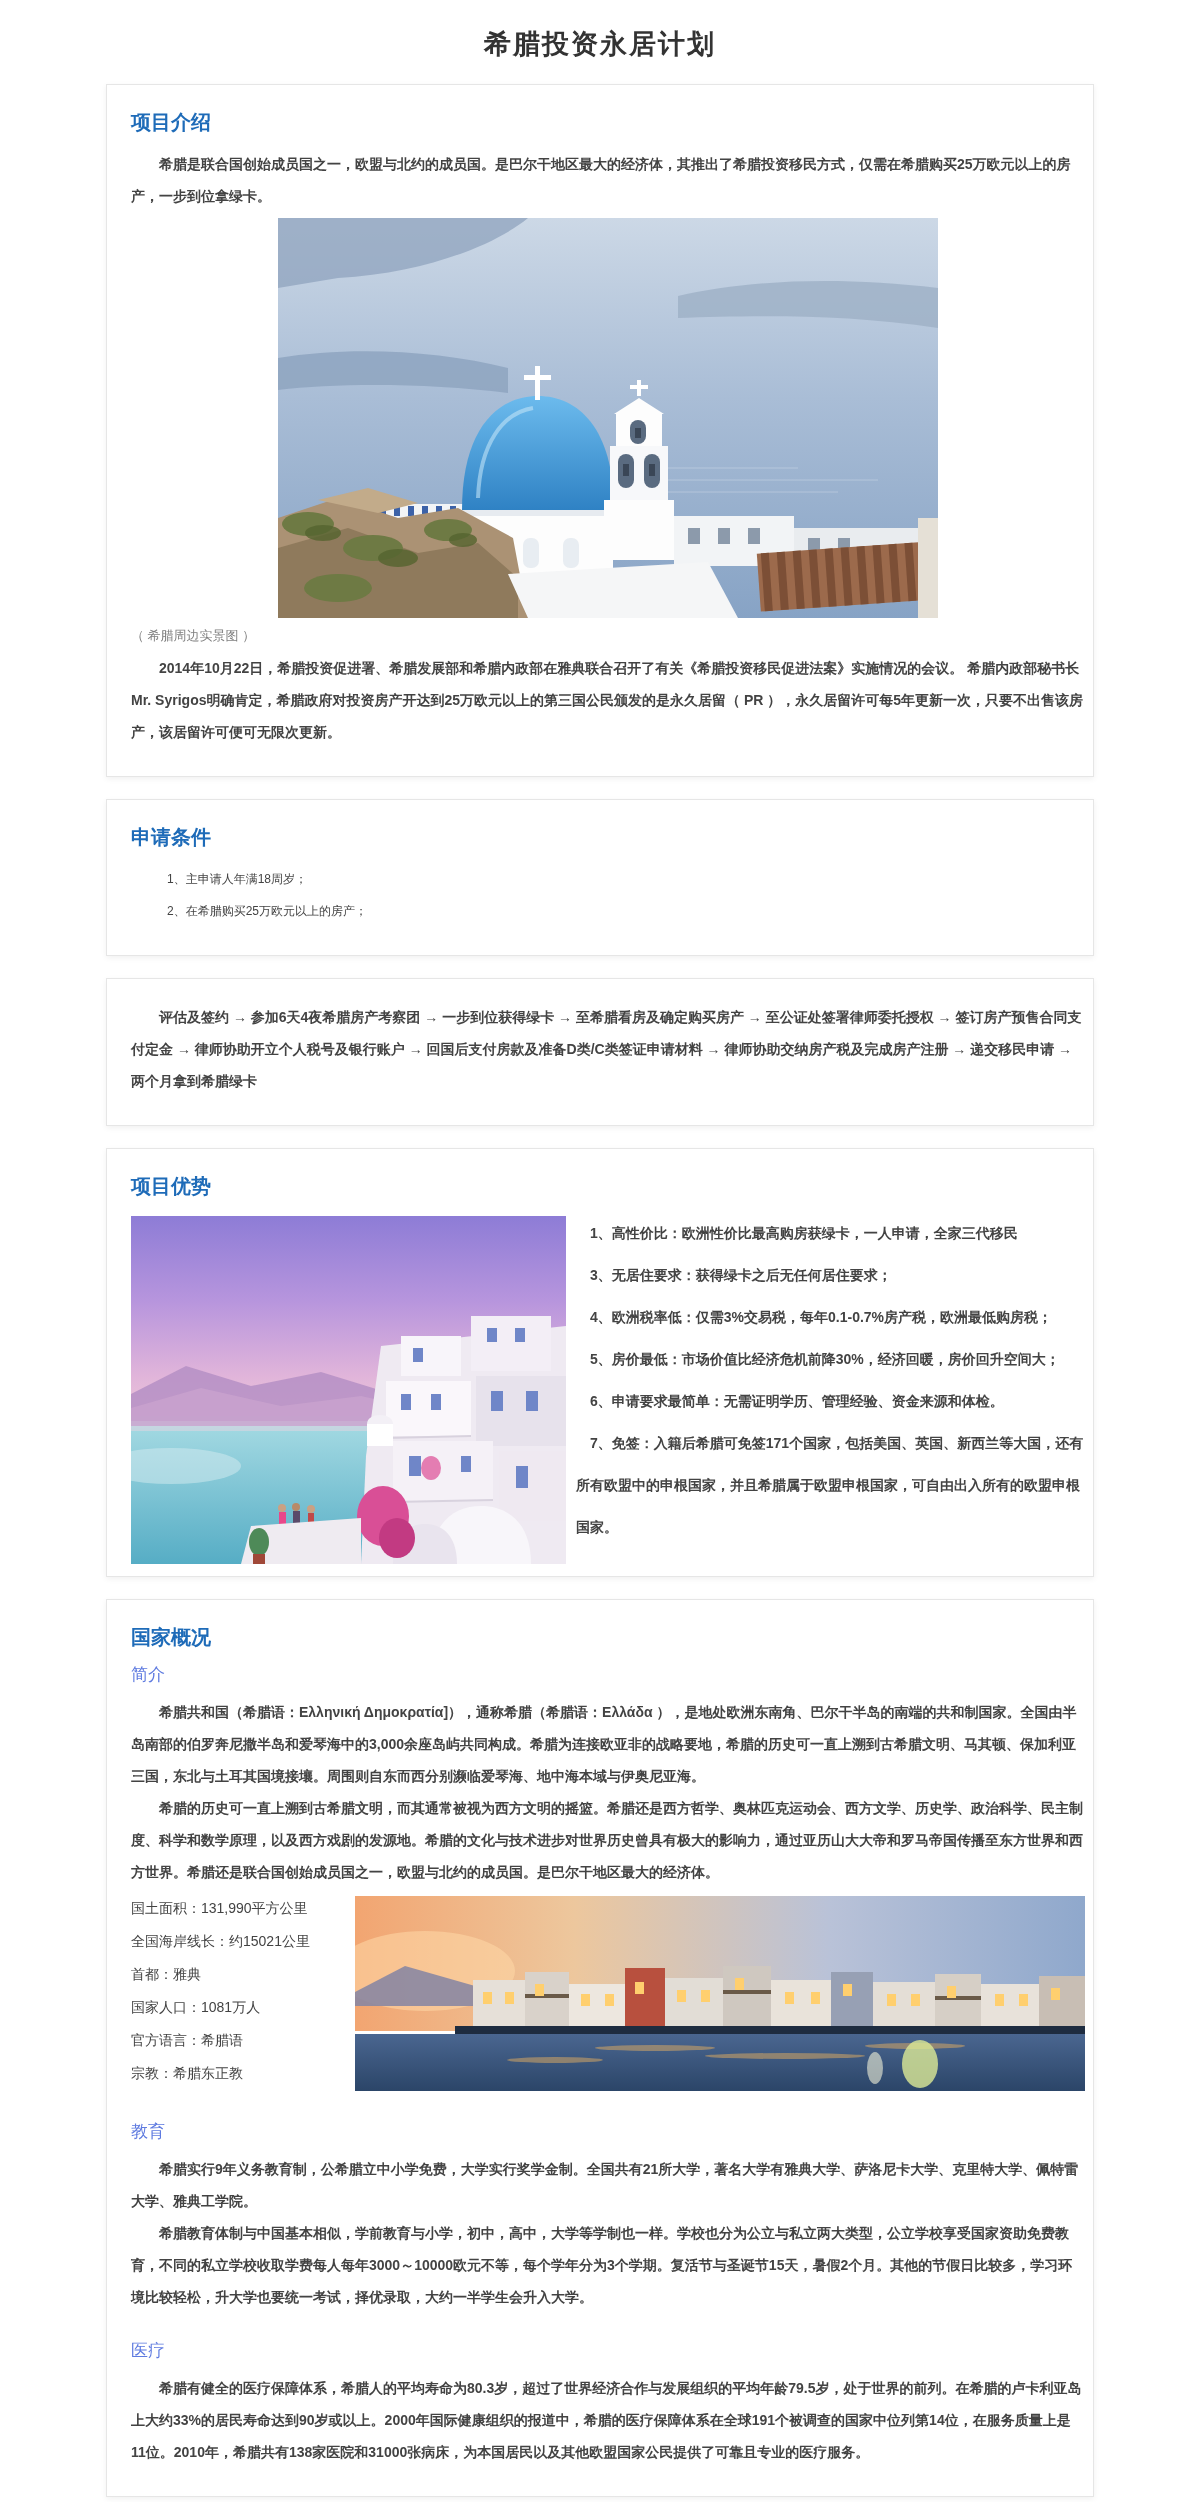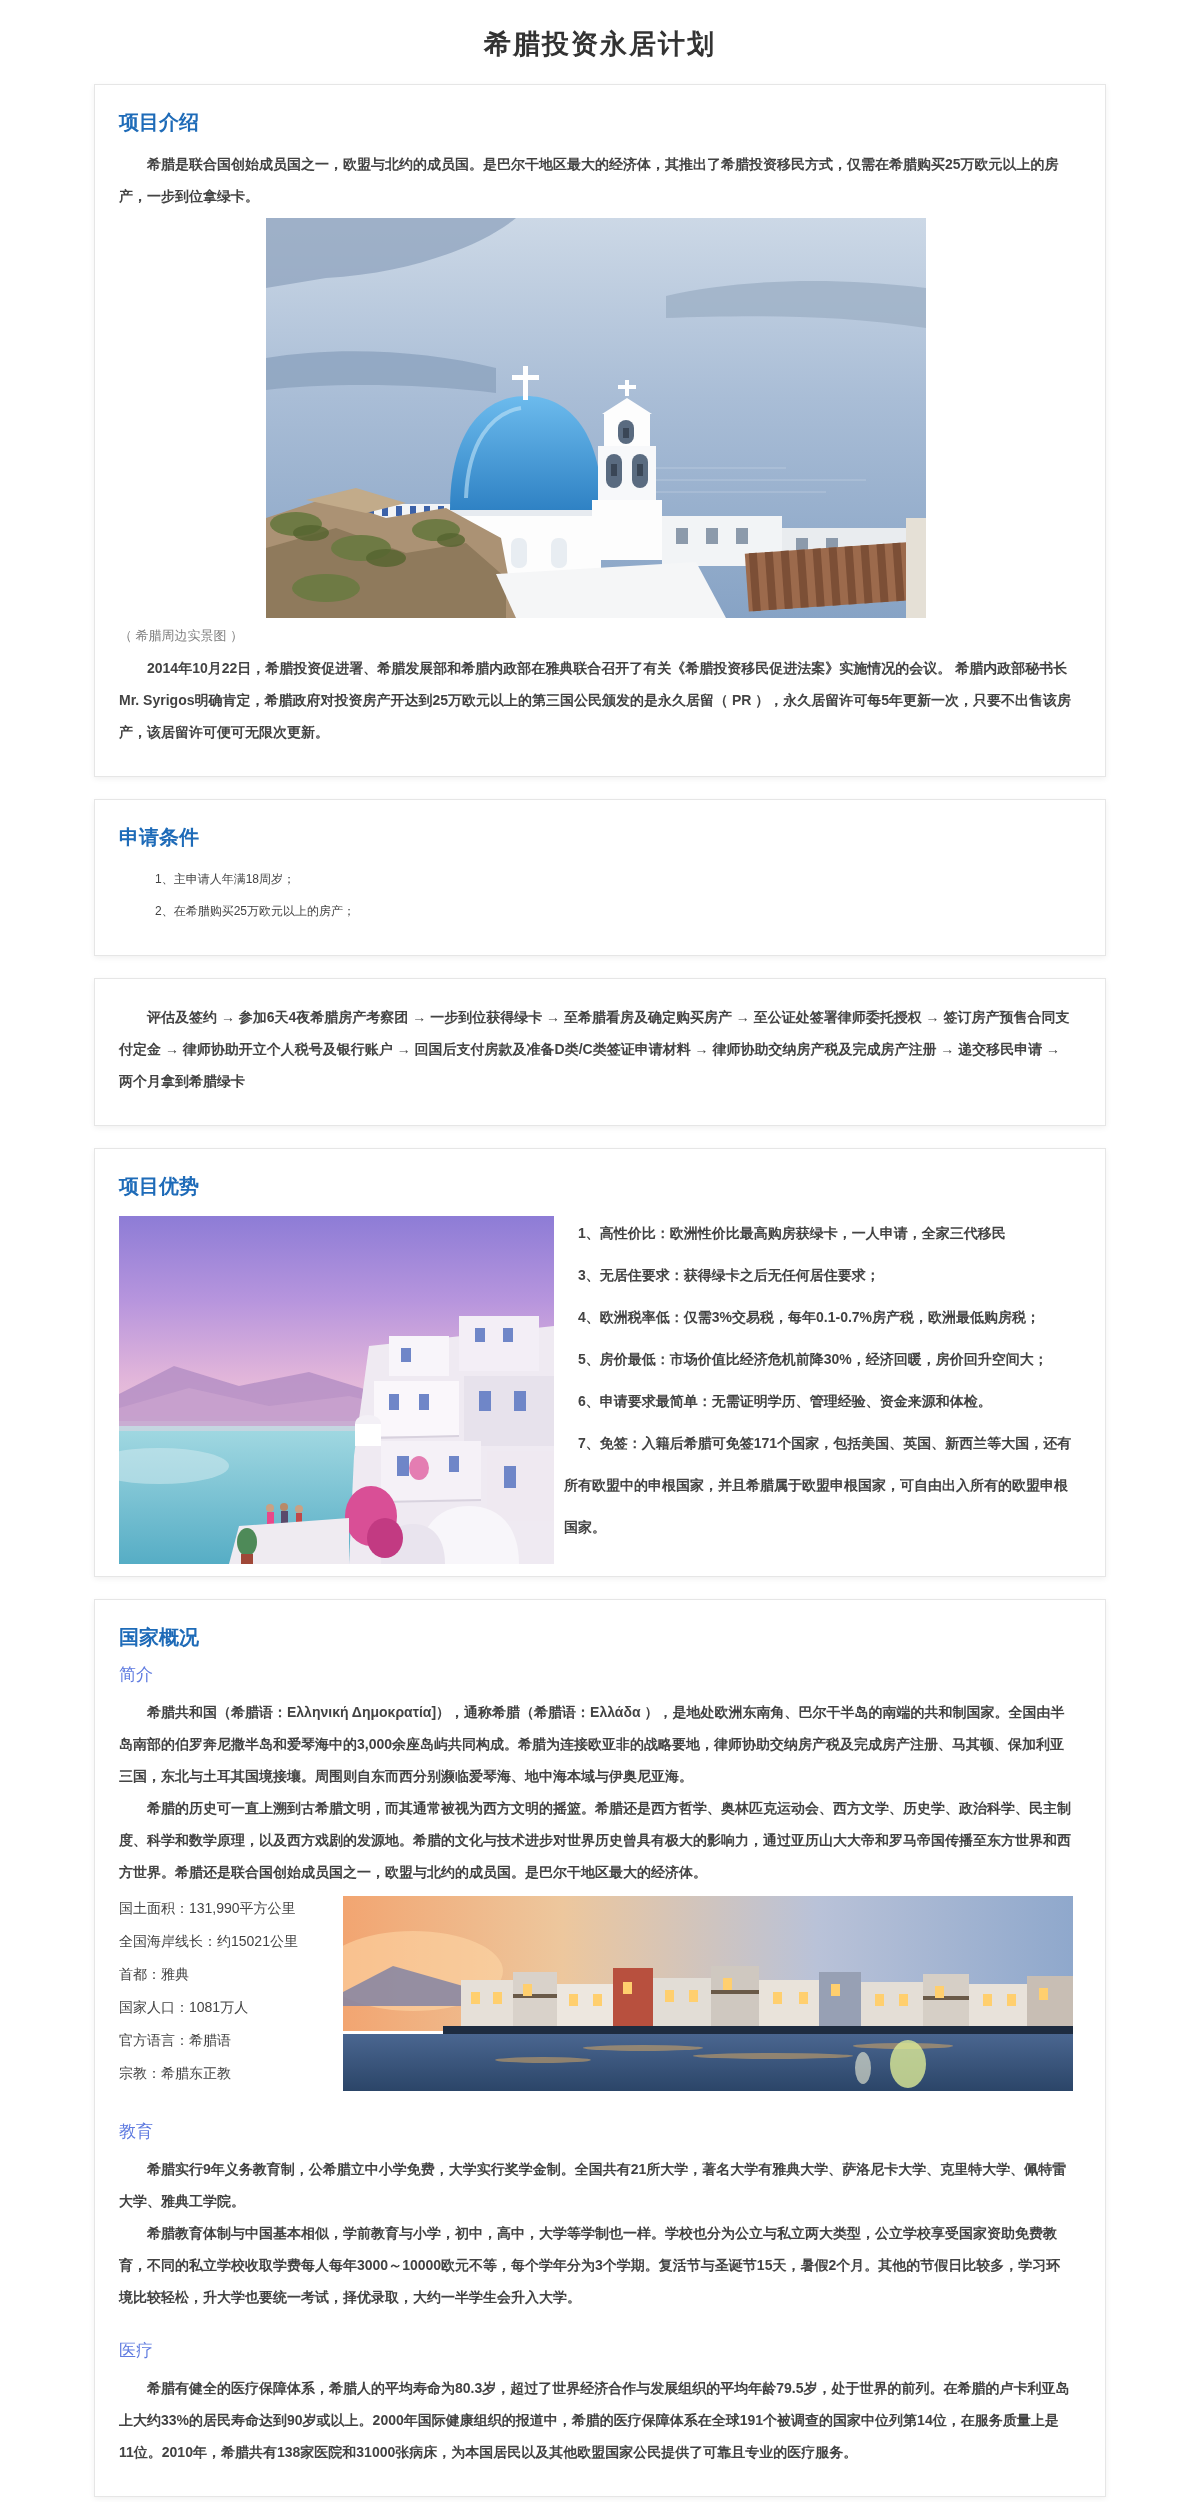--- a/index.html
+++ b/index.html
@@ -17,21 +17,21 @@
     color:#333333;
     letter-spacing:2px;
     margin:26px 0 22px 0;
   }
   .card {
     width:954px;
     margin:0 auto 22px auto;
     background:#ffffff;
     border:1px solid #e6e6e6;
     box-shadow:0 2px 6px rgba(0,0,0,0.06);
-    padding:22px 32px 28px 24px;
+    padding:22px 8px 28px 24px;
   }
   .card h2 {
     font-size:20px;
     font-weight:600;
     color:#1e6bb8;
     margin:2px 0 12px 0;
   }
   .card p {
     font-size:14px;
     line-height:32px;
@@ -282,21 +282,21 @@
     <p>4、欧洲税率低：仅需3%交易税，每年0.1-0.7%房产税，欧洲最低购房税；</p>
     <p>5、房价最低：市场价值比经济危机前降30%，经济回暖，房价回升空间大；</p>
     <p>6、申请要求最简单：无需证明学历、管理经验、资金来源和体检。</p>
     <p>7、免签：入籍后希腊可免签171个国家，包括美国、英国、新西兰等大国，还有所有欧盟中的申根国家，并且希腊属于欧盟申根国家，可自由出入所有的欧盟申根国家。</p>
   </div>
 </div>
 
 <div class="card">
   <h2>国家概况</h2>
   <h3 class="sub-heading">简介</h3>
-  <p>希腊共和国（希腊语：Ελληνική Δημοκρατία]），通称希腊（希腊语：Ελλάδα ），是地处欧洲东南角、巴尔干半岛的南端的共和制国家。全国由半岛南部的伯罗奔尼撒半岛和爱琴海中的3,000余座岛屿共同构成。希腊为连接欧亚非的战略要地，律师协助交纳房产税及完成房产注册、马其顿、保加利亚三国，东北与土耳其国境接壤。周围则自东而西分别濒临爱琴海、地中海本域与伊奥尼亚海。</p>
+  <p>希腊共和国（希腊语：Ελληνική Δημοκρατία]），通称希腊（希腊语：Ελλάδα ），是地处欧洲东南角、巴尔干半岛的南端的共和制国家。全国由半岛南部的伯罗奔尼撒半岛和爱琴海中的3,000余座岛屿共同构成。希腊为连接欧亚非的战略要地，希腊的历史可一直上溯到古希腊文明、马其顿、保加利亚三国，东北与土耳其国境接壤。周围则自东而西分别濒临爱琴海、地中海本域与伊奥尼亚海。</p>
   <p>希腊的历史可一直上溯到古希腊文明，而其通常被视为西方文明的摇篮。希腊还是西方哲学、奥林匹克运动会、西方文学、历史学、政治科学、民主制度、科学和数学原理，以及西方戏剧的发源地。希腊的文化与技术进步对世界历史曾具有极大的影响力，通过亚历山大大帝和罗马帝国传播至东方世界和西方世界。希腊还是联合国创始成员国之一，欧盟与北约的成员国。是巴尔干地区最大的经济体。</p>
 
   <div class="facts">
     <div class="fact-row">国土面积：131,990平方公里</div>
     <div class="fact-row">全国海岸线长：约15021公里</div>
     <div class="fact-row">首都：雅典</div>
     <div class="fact-row">国家人口：1081万人</div>
     <div class="fact-row">官方语言：希腊语</div>
     <div class="fact-row">宗教：希腊东正教</div>
 

